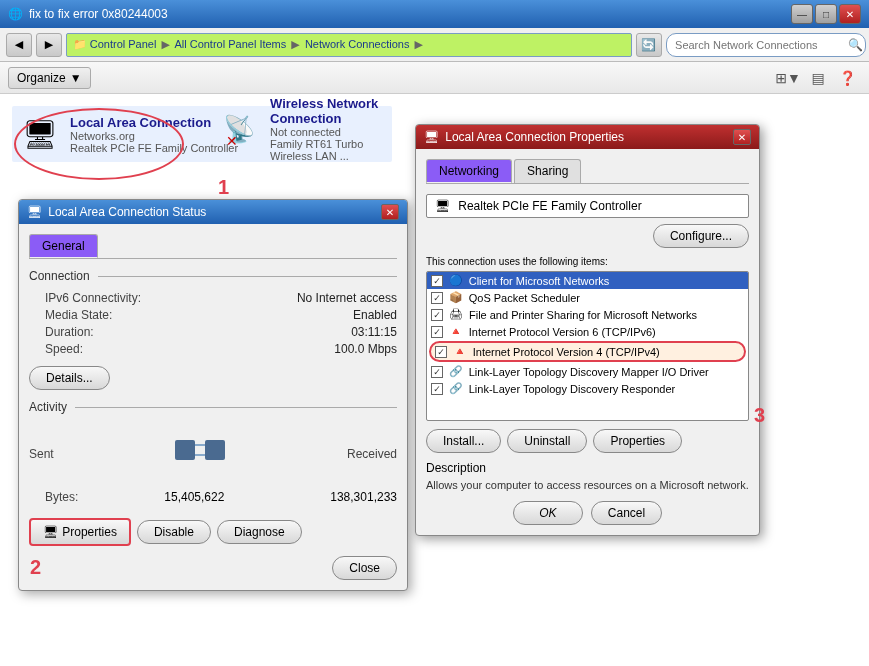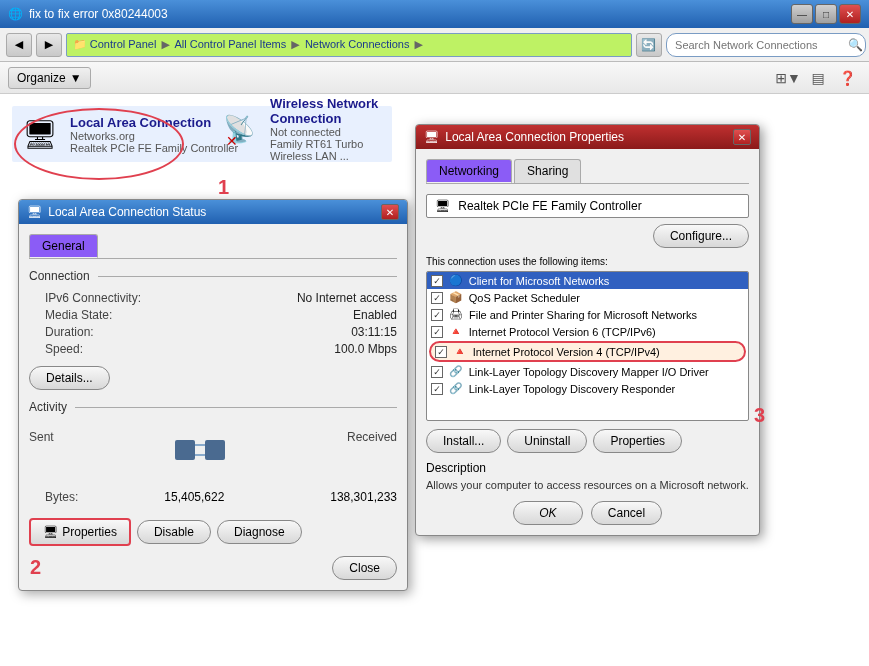--- a/index.html
+++ b/index.html
@@ -236,21 +236,21 @@
       background: linear-gradient(to bottom, #f8f8f8, #d8d8d8);
       border: 1px solid #888;
       border-radius: 12px;
       padding: 4px 16px;
       cursor: pointer;
       font-size: 12px;
     }
     .activity-grid {
       display: flex;
       justify-content: space-between;
-      align-items: flex-start;
+      align-items: center;
       padding: 8px 0;
     }
     .act-label { text-align: center; font-size: 12px; color: #444; }
     .act-icon { font-size: 32px; color: #4a6080; }
     .bottom-row {
       display: flex;
       gap: 6px;
       margin-top: 10px;
       align-items: center;
     }

